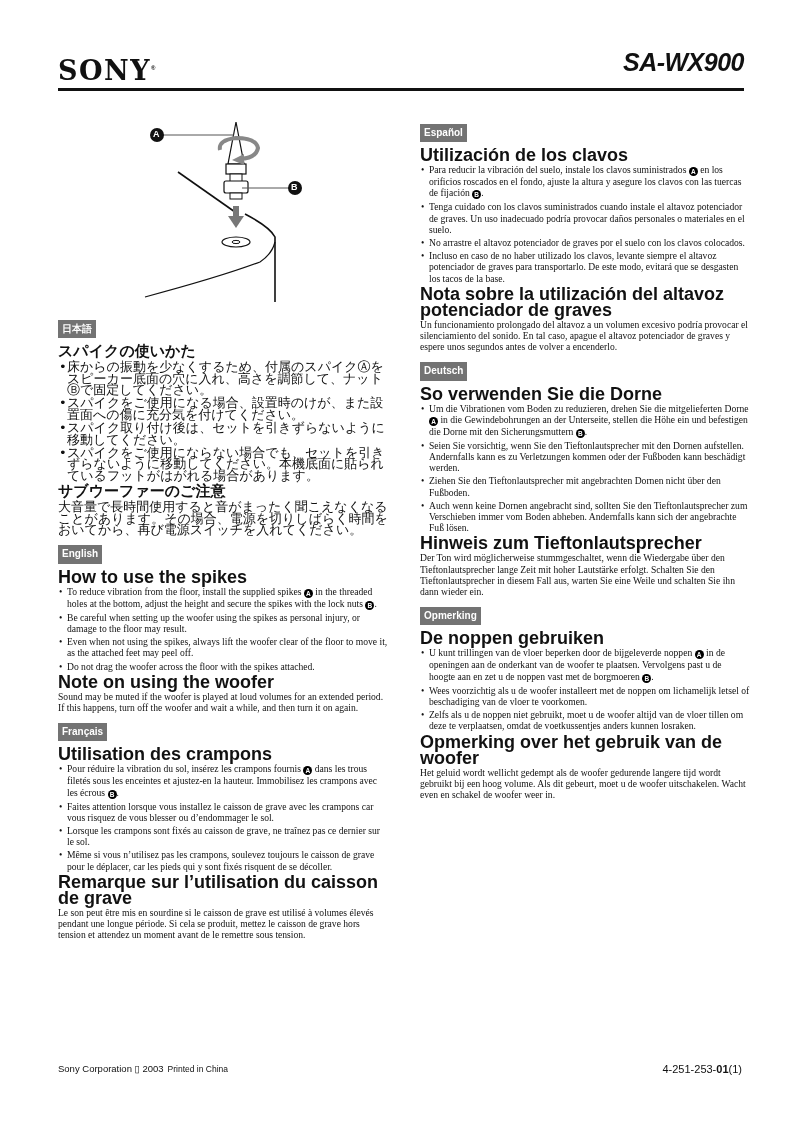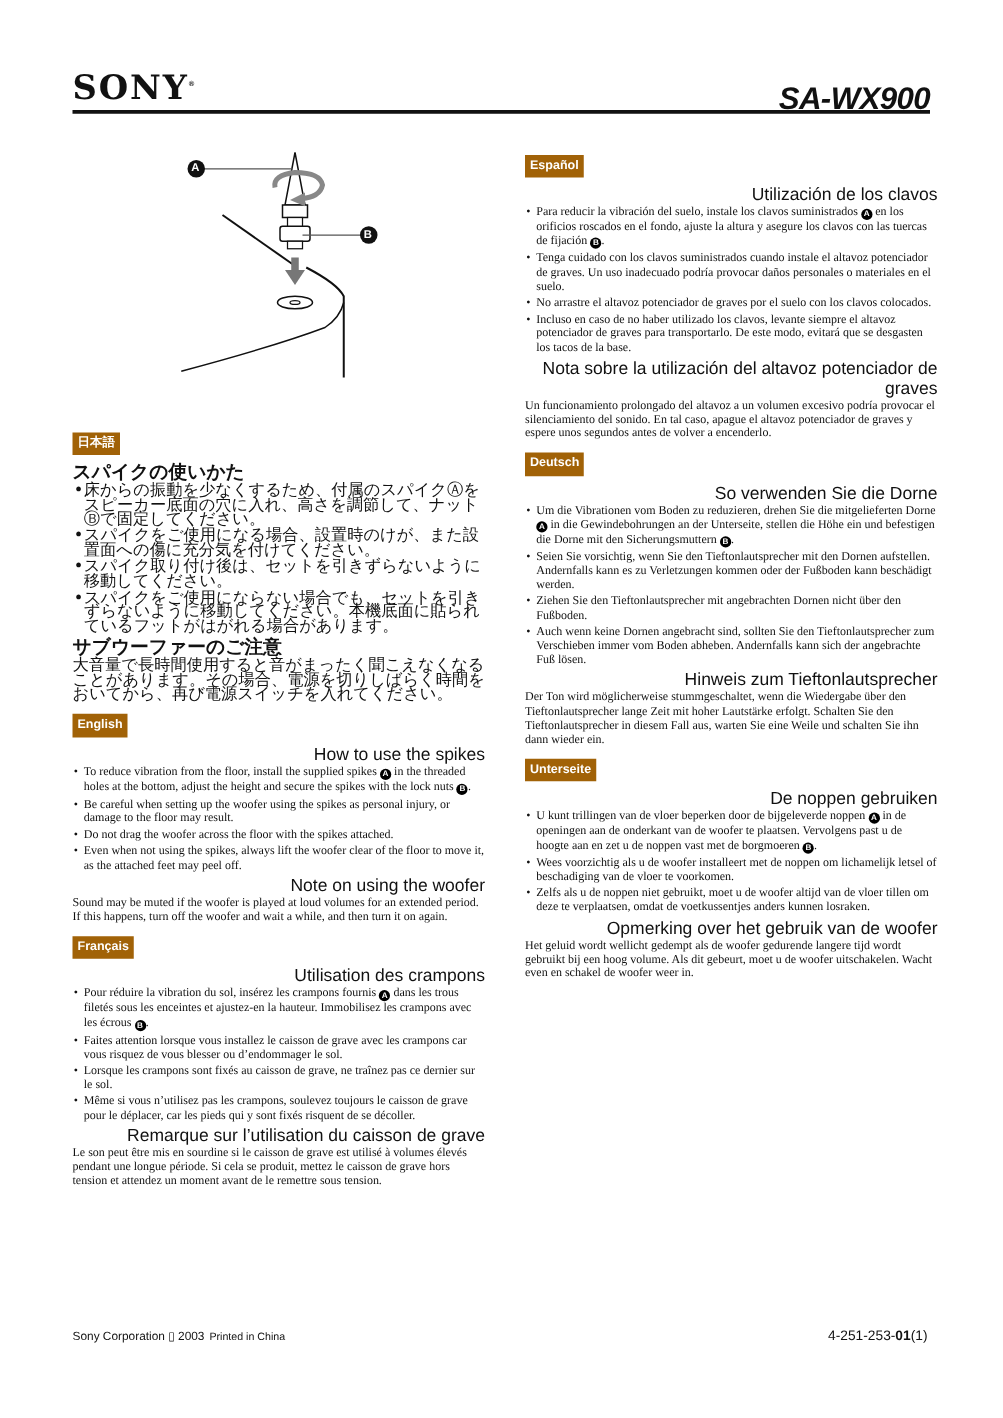--- a/index.html
+++ b/index.html
@@ -1,25 +1,25 @@
 <!DOCTYPE html>
 <html><head>
 <meta charset="utf-8">
 <style>
   html, body { margin: 0; padding: 0; background: #ffffff; }
   body { width: 802px; height: 1134px; position: relative; overflow: hidden; color: #111; }
   .brand { position: absolute; left: 58px; top: 55px; font-family: "DejaVu Serif", serif; font-weight: bold; font-size: 27px; letter-spacing: 1.5px; color: #111; }
   .brand sup { font-size: 6px; font-family: "Liberation Sans", sans-serif; letter-spacing: 0; }
-  .model { position: absolute; right: 58px; top: 65px; font-family: "Liberation Sans", sans-serif; font-weight: bold; font-style: italic; font-size: 25px; color: #111; letter-spacing: -0.5px; }
+  .model { position: absolute; right: 58px; top: 48px; font-family: "Liberation Sans", sans-serif; font-weight: bold; font-style: italic; font-size: 25px; color: #111; letter-spacing: -0.5px; }
   .rule { position: absolute; left: 58px; width: 686px; top: 88px; height: 3px; background: #111; }
   .col { position: absolute; width: 330px; font-family: "Liberation Serif", serif; font-size: 9.6px; line-height: 11.2px; }
-  .col-left { left: 58px; top: 346px; }
+  .col-left { left: 58px; top: 320px; }
   .col-right { left: 420px; top: 124px; }
-  .lang { display: inline-block; background: #a16207; color: #fff; font-family: "Liberation Sans", sans-serif; font-weight: bold; font-size: 10px; padding: 3px 4px 4px 4px; margin-bottom: 5px; }
-  .h { font-family: "Liberation Sans", sans-serif; font-weight: normal; font-size: 14px; line-height: 16px; margin: 0 0 1px 0; text-align: right; }
+  .lang { display: inline-block; background: #737373; color: #fff; font-family: "Liberation Sans", sans-serif; font-weight: bold; font-size: 10px; padding: 3px 4px 4px 4px; margin-bottom: 5px; }
+  .h { font-family: "Liberation Sans", sans-serif; font-weight: bold; font-size: 18px; line-height: 16px; margin: 0 0 1px 0; }
   .hj { font-family: "DejaVu Sans", sans-serif; font-size: 15px; line-height: 17px; margin: 0 0 1px 0; font-weight: bold; }
   ul { list-style: none; margin: 0; padding: 0; }
   li { position: relative; padding-left: 9px; margin-bottom: 2px; }
   li::before { content: "•"; position: absolute; left: 1px; top: 0; }
   .jp { font-family: "DejaVu Sans", sans-serif; font-size: 13px; line-height: 11.4px; }
   p { margin: 0; }
   .block { margin-bottom: 10px; }
   .mark { display: inline-block; width: 9px; height: 9px; border-radius: 50%; background: #000; color: #fff; font-family: "Liberation Sans", sans-serif; font-weight: bold; font-size: 6.5px; line-height: 9px; text-align: center; vertical-align: -1px; }
   .footer-left { position: absolute; left: 58px; top: 1063px; font-family: "Liberation Sans", sans-serif; font-size: 9.5px; }
   .footer-left .small { font-size: 8.5px; margin-left: 4px; text-align: center; }
@@ -79,22 +79,22 @@
     <div class="hj">サブウーファーのご注意</div>
     <p class="jp">大音量で長時間使用すると音がまったく聞こえなくなることがあります。その場合、電源を切りしばらく時間をおいてから、再び電源スイッチを入れてください。</p>
   </div>
 
   <div class="block">
     <div class="lang">English</div>
     <div class="h">How to use the spikes</div>
     <ul>
       <li><span>To reduce vibration from the floor, install the supplied spikes</span> <span class="mark">A</span> <span>in the threaded holes at the bottom, adjust the height and secure the spikes with the lock nuts</span> <span class="mark">B</span><span>.</span></li>
       <li>Be careful when setting up the woofer using the spikes as personal injury, or damage to the floor may result.</li>
+      <li>Even when not using the spikes, always lift the woofer clear of the floor to move it, as the attached feet may peel off.</li>
       <li>Do not drag the woofer across the floor with the spikes attached.</li>
-      <li>Even when not using the spikes, always lift the woofer clear of the floor to move it, as the attached feet may peel off.</li>
     </ul>
     <div class="h">Note on using the woofer</div>
     <p>Sound may be muted if the woofer is played at loud volumes for an extended period. If this happens, turn off the woofer and wait a while, and then turn it on again.</p>
   </div>
 
   <div class="block">
     <div class="lang">Français</div>
     <div class="h">Utilisation des crampons</div>
     <ul>
       <li><span>Pour réduire la vibration du sol, insérez les crampons fournis</span> <span class="mark">A</span> <span>dans les trous filetés sous les enceintes et ajustez-en la hauteur. Immobilisez les crampons avec les écrous</span> <span class="mark">B</span><span>.</span></li>
@@ -129,21 +129,21 @@
       <li><span>Um die Vibrationen vom Boden zu reduzieren, drehen Sie die mitgelieferten Dorne</span> <span class="mark">A</span> <span>in die Gewindebohrungen an der Unterseite, stellen die Höhe ein und befestigen die Dorne mit den Sicherungsmuttern</span> <span class="mark">B</span><span>.</span></li>
       <li>Seien Sie vorsichtig, wenn Sie den Tieftonlautsprecher mit den Dornen aufstellen. Andernfalls kann es zu Verletzungen kommen oder der Fußboden kann beschädigt werden.</li>
       <li>Ziehen Sie den Tieftonlautsprecher mit angebrachten Dornen nicht über den Fußboden.</li>
       <li>Auch wenn keine Dornen angebracht sind, sollten Sie den Tieftonlautsprecher zum Verschieben immer vom Boden abheben. Andernfalls kann sich der angebrachte Fuß lösen.</li>
     </ul>
     <div class="h">Hinweis zum Tieftonlautsprecher</div>
     <p>Der Ton wird möglicherweise stummgeschaltet, wenn die Wiedergabe über den Tieftonlautsprecher lange Zeit mit hoher Lautstärke erfolgt. Schalten Sie den Tieftonlautsprecher in diesem Fall aus, warten Sie eine Weile und schalten Sie ihn dann wieder ein.</p>
   </div>
 
   <div class="block">
-    <div class="lang">Unterseite</div>
+    <div class="lang">Opmerking</div>
     <div class="h">De noppen gebruiken</div>
     <ul>
       <li><span>U kunt trillingen van de vloer beperken door de bijgeleverde noppen</span> <span class="mark">A</span> <span>in de openingen aan de onderkant van de woofer te plaatsen. Vervolgens past u de hoogte aan en zet u de noppen vast met de borgmoeren</span> <span class="mark">B</span><span>.</span></li>
       <li>Wees voorzichtig als u de woofer installeert met de noppen om lichamelijk letsel of beschadiging van de vloer te voorkomen.</li>
       <li>Zelfs als u de noppen niet gebruikt, moet u de woofer altijd van de vloer tillen om deze te verplaatsen, omdat de voetkussentjes anders kunnen losraken.</li>
     </ul>
     <div class="h">Opmerking over het gebruik van de woofer</div>
     <p>Het geluid wordt wellicht gedempt als de woofer gedurende langere tijd wordt gebruikt bij een hoog volume. Als dit gebeurt, moet u de woofer uitschakelen. Wacht even en schakel de woofer weer in.</p>
   </div>
 </div>

